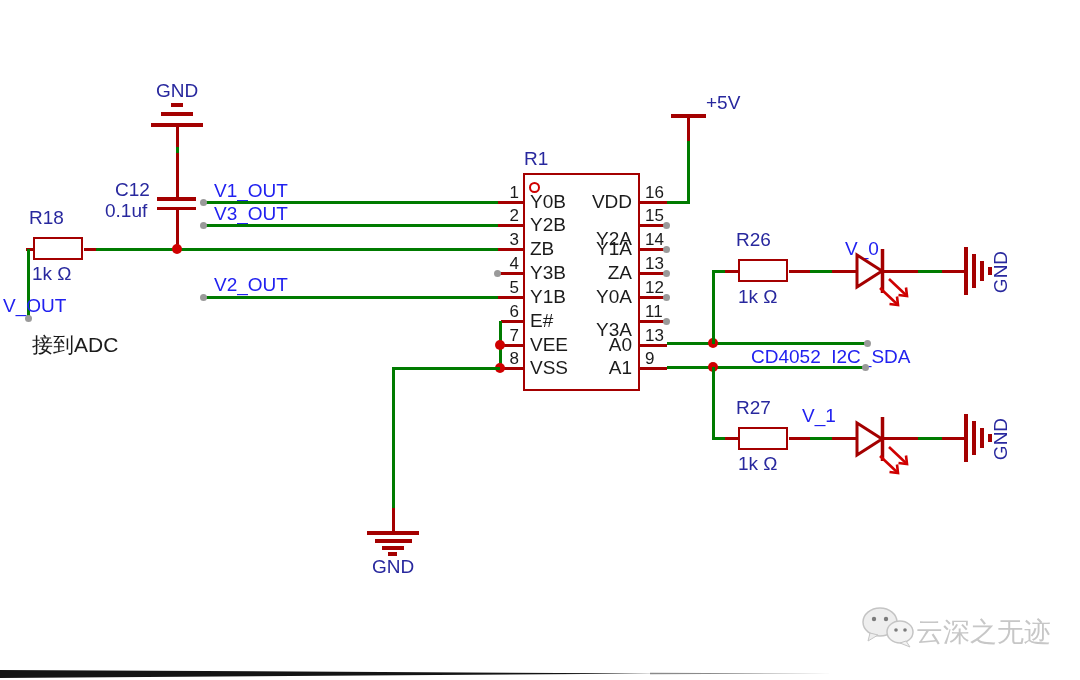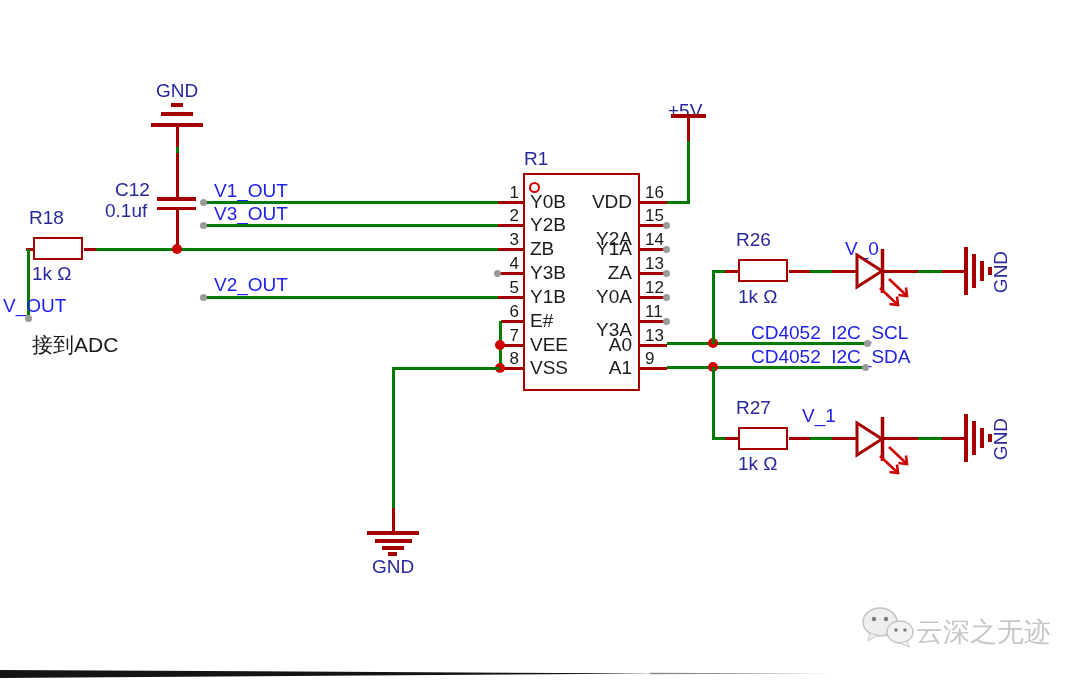--- a/index.html
+++ b/index.html
@@ -143,27 +143,26 @@
   <div class="dotr" style="left:495px;top:363px;"></div>
   <div class="wh" style="left:392px;top:366.5px;width:108px;"></div>
   <div class="wv" style="left:391.5px;top:366.5px;height:142px;"></div>
   <div class="lv" style="left:391.5px;top:508px;height:24px;"></div>
   <div class="bar" style="left:367px;top:531px;width:52px;height:3.5px;"></div>
   <div class="bar" style="left:375px;top:539px;width:37px;height:3.5px;"></div>
   <div class="bar" style="left:382px;top:546px;width:22px;height:3.5px;"></div>
   <div class="bar" style="left:388px;top:552px;width:9px;height:3.5px;"></div>
   <div class="des ctr" style="left:366px;top:556px;width:54px;">GND</div>
 
-  <div class="des" style="left:668px;top:92px;margin-top:8px;">+5V</div>
+  <div class="des" style="left:706px;top:92px;">+5V</div>
   <div class="bar" style="left:671px;top:114px;width:35px;height:3.5px;"></div>
   <div class="lv" style="left:687px;top:117px;height:24px;"></div>
   <div class="wv" style="left:687px;top:141px;height:62px;"></div>
   <div class="wh" style="left:667px;top:200.5px;width:23px;"></div>
 
-  <div class="net" style="left:751px;top:322px;">CD4052_I2C_SCL</div>
   <div class="wh" style="left:667px;top:341.5px;width:201px;"></div>
   <div class="dotr" style="left:708px;top:338px;"></div>
   <div class="dotg" style="left:864px;top:339.5px;"></div>
 
   <div class="net" style="left:751px;top:346px;">CD4052_I2C_SDA</div>
   <div class="wh" style="left:667px;top:365.5px;width:199px;"></div>
   <div class="dotr" style="left:708px;top:362px;"></div>
   <div class="dotg" style="left:862px;top:363.5px;"></div>
 
   <div class="wv" style="left:711.5px;top:269.5px;height:74px;"></div>

